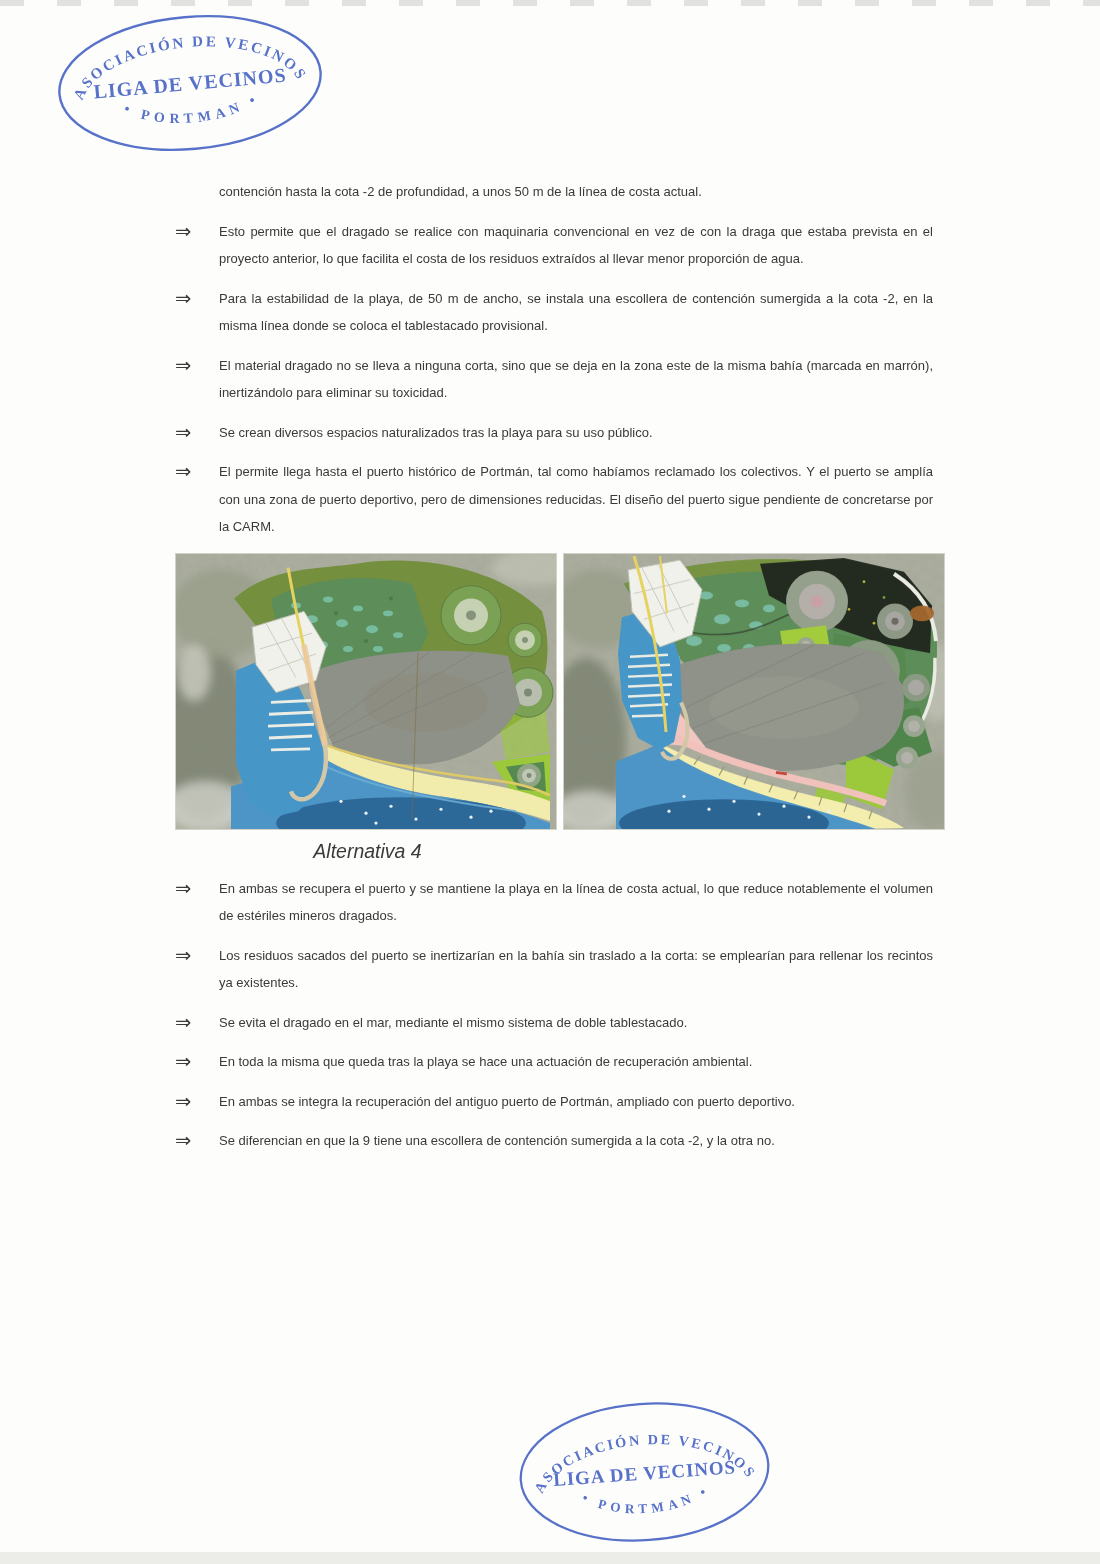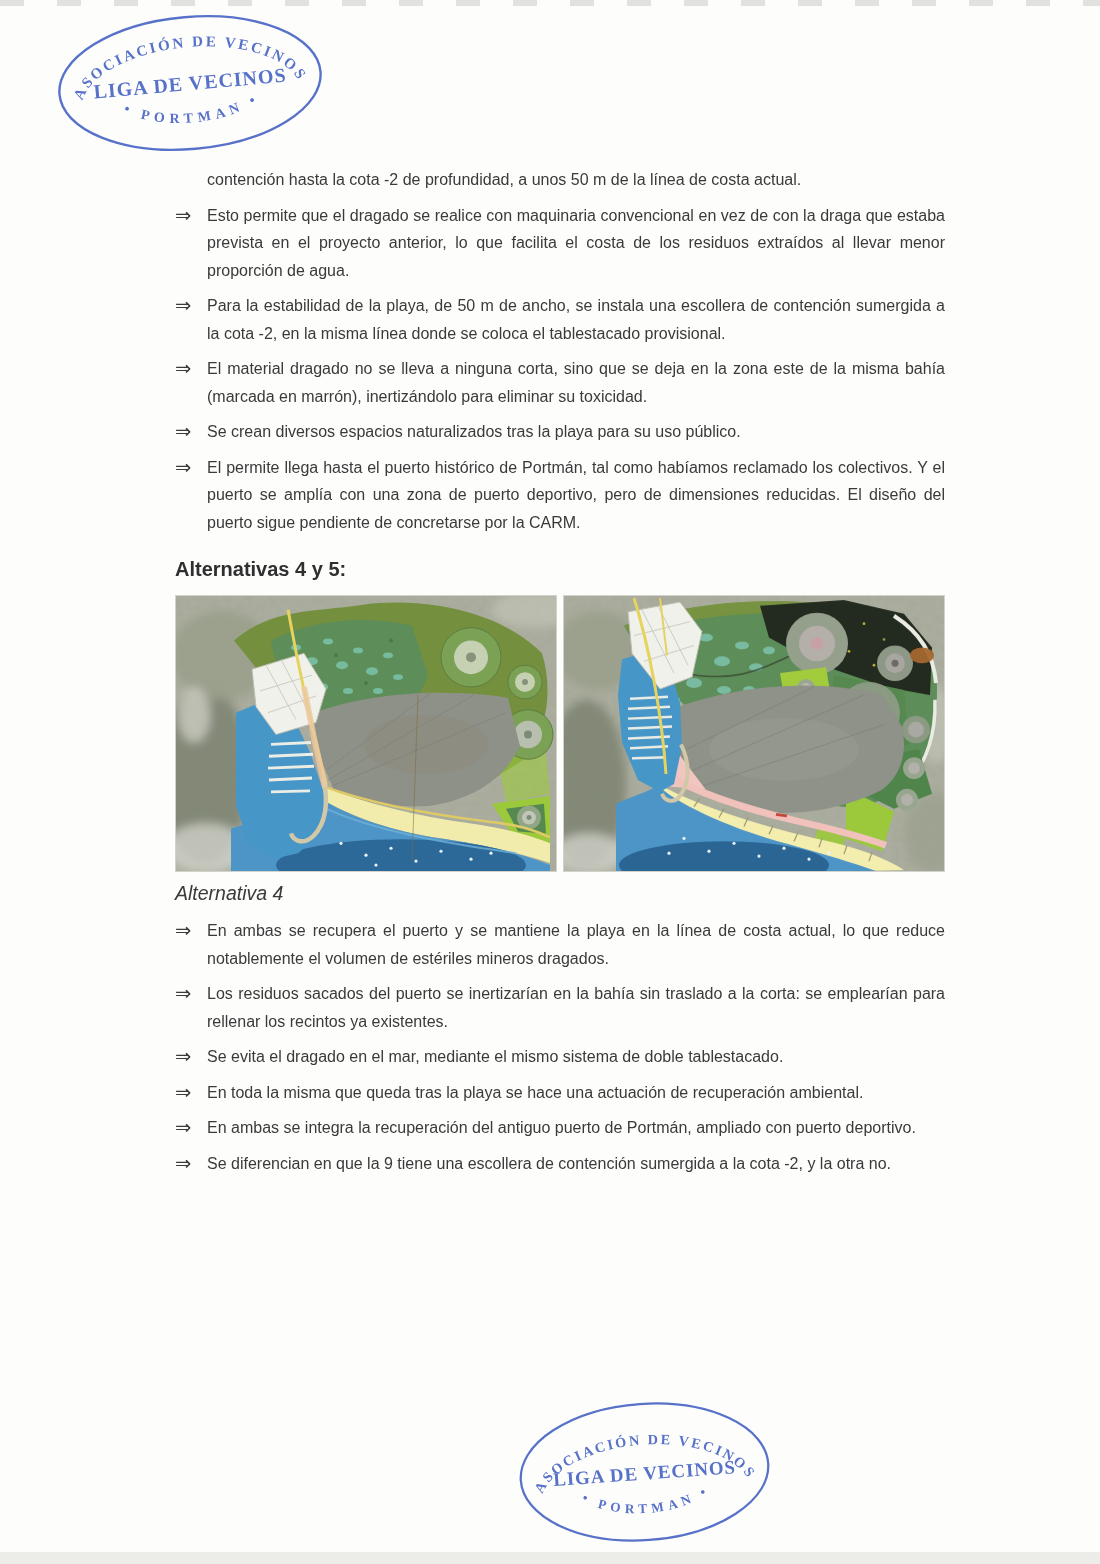--- a/index.html
+++ b/index.html
@@ -23,21 +23,21 @@
   .stamp { position:absolute; opacity:.92; }
   .stamp-top { left:50px; top:8px; width:280px; height:150px; transform:rotate(-5deg); }
   .stamp-bottom { left:512px; top:1392px; width:265px; height:160px; transform:rotate(-4deg); }
   .stamp svg { width:100%; height:100%; display:block; }
   .st-arc  { font-family:"Liberation Serif", serif; font-weight:bold; font-size:15px; letter-spacing:2.5px; }
   .st-mid  { font-family:"Liberation Serif", serif; font-weight:bold; font-size:20px; letter-spacing:1px; }
   .st-arcb { font-family:"Liberation Serif", serif; font-weight:bold; font-size:14px; letter-spacing:5px; }
   
   .content { position:absolute; left:175px; top:166px; width:770px; }
   .cont-par, .btext {
-    margin:0; font-size:16px; line-height:27.5px; color:#3a3a3a;
+    margin:12px; font-size:13px; line-height:27.5px; color:#3a3a3a;
     text-align:justify;
   }
   .cont-par { padding-left:32px; margin-bottom:8px; }
   .bullet { position:relative; padding-left:32px; margin-bottom:8px; }
   .arrow {
     position:absolute; left:0; top:0; width:28px;
     font-size:19.5px; line-height:27.5px; color:#3a3a3a;
     font-weight:400;
   }
   .section-heading {
@@ -45,21 +45,21 @@
   }
   
   .fig-row { display:flex; gap:6px; }
   .fig {
     width:382px; height:277px; border:1px solid #d2d2ca; box-sizing:border-box;
     overflow:hidden; background:#b0b3a4;
   }
   .fig svg { width:100%; height:100%; display:block; }
   .cap-row { display:flex; margin:10px 0 12px 0; }
   .cap {
-    width:50%; text-align:left; font-style:italic;
+    width:50%; text-align:center; font-style:italic;
     font-size:19.5px; color:#3a3a3a;
   }
 </style>
 </head>
 <body>
 
 <div class="page">
 
   <div class="scan-edge-top"></div>
 
@@ -92,21 +92,20 @@
     </div>
     <div class="bullet">
       <span class="arrow">⇒</span>
       <p class="btext">Se crean diversos espacios naturalizados tras la playa para su uso público.</p>
     </div>
     <div class="bullet">
       <span class="arrow">⇒</span>
       <p class="btext">El permite llega hasta el puerto histórico de Portmán, tal como habíamos reclamado los colectivos. Y el puerto se amplía con una zona de puerto deportivo, pero de dimensiones reducidas. El diseño del puerto sigue pendiente de concretarse por la CARM.</p>
     </div>
 
-    <h2 class="section-heading">Alternativas 4 y 5:</h2>
 
     <div class="fig-row">
 
       <div class="fig">
         <svg viewBox="0 0 380 278" preserveAspectRatio="none">
           <defs>
             <filter id="grain4" x="0" y="0" width="100%" height="100%">
               <feTurbulence type="fractalNoise" baseFrequency="0.14" numOctaves="3" seed="11"></feTurbulence>
               <feColorMatrix type="matrix" values="0 0 0 0 0.55  0 0 0 0 0.56  0 0 0 0 0.50  0 0 0 0.45 0"></feColorMatrix>
             </filter>

